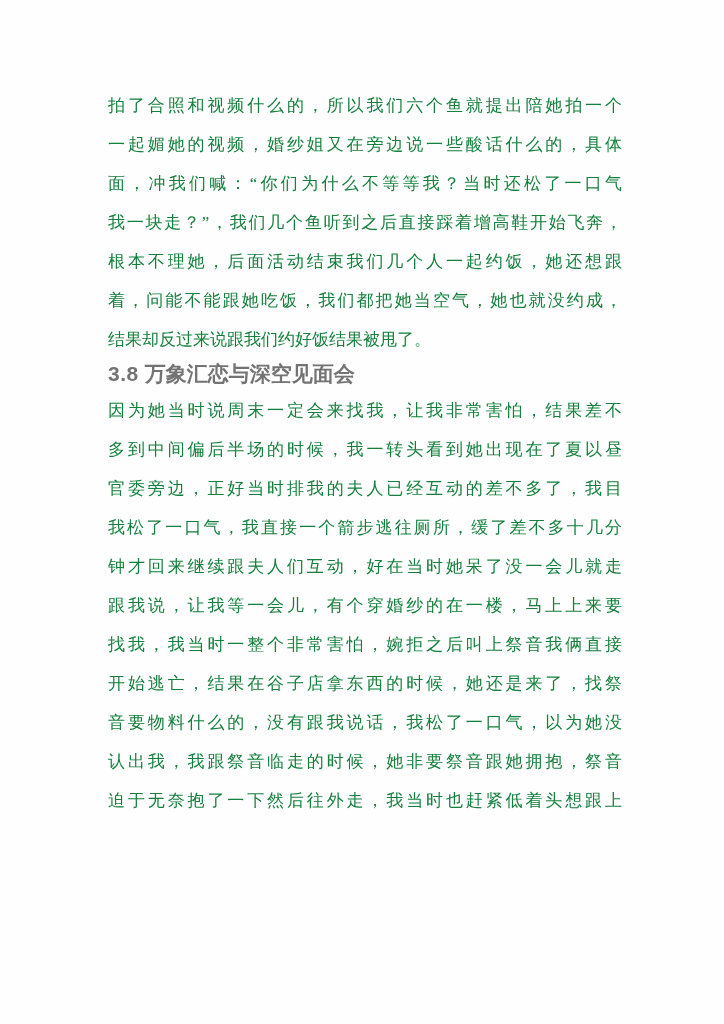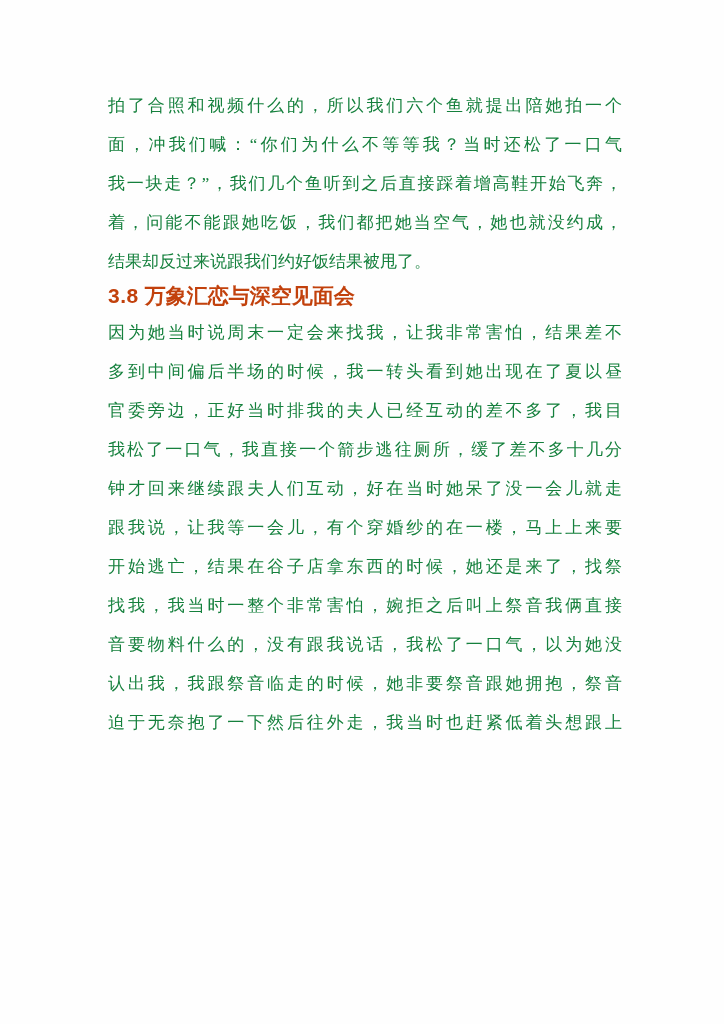--- a/index.html
+++ b/index.html
@@ -41,54 +41,56 @@
   .ln.para-end {
     text-align-last: left;
   }
   .heading {
     margin: 0 0 2px 0;
     line-height: 30px;
     height: 30px;
     font-family: "Liberation Sans", sans-serif;
     font-weight: bold;
     font-size: 21px;
-    color: #c2410c;
+    color: #737373;
     white-space: nowrap;
   }
   .heading .num {
     margin-right: 6px;
     letter-spacing: 0.5px;
   }
 </style>
 </head>
 <body>
 
 <div class="page">
   <div class="content">
 
     <div>
       <div class="ln">拍了合照和视频什么的，所以我们六个鱼就提出陪她拍一个</div>
+      <div class="ln">一起媚她的视频，婚纱姐又在旁边说一些酸话什么的，具体</div>
       <div class="ln">面，冲我们喊：“你们为什么不等等我？当时还松了一口气</div>
       <div class="ln">我一块走？”，我们几个鱼听到之后直接踩着增高鞋开始飞奔，</div>
+      <div class="ln">根本不理她，后面活动结束我们几个人一起约饭，她还想跟</div>
       <div class="ln">着，问能不能跟她吃饭，我们都把她当空气，她也就没约成，</div>
       <div class="ln para-end">结果却反过来说跟我们约好饭结果被甩了。</div>
     </div>
 
     <div class="heading">
       <span class="num">3.8</span><span>万象汇恋与深空见面会</span>
     </div>
 
     <div>
       <div class="ln">因为她当时说周末一定会来找我，让我非常害怕，结果差不</div>
       <div class="ln">多到中间偏后半场的时候，我一转头看到她出现在了夏以昼</div>
       <div class="ln">官委旁边，正好当时排我的夫人已经互动的差不多了，我目</div>
       <div class="ln">我松了一口气，我直接一个箭步逃往厕所，缓了差不多十几分</div>
       <div class="ln">钟才回来继续跟夫人们互动，好在当时她呆了没一会儿就走</div>
       <div class="ln">跟我说，让我等一会儿，有个穿婚纱的在一楼，马上上来要</div>
+      <div class="ln">找我，我当时一整个非常害怕，婉拒之后叫上祭音我俩直接</div>
       <div class="ln">开始逃亡，结果在谷子店拿东西的时候，她还是来了，找祭</div>
-      <div class="ln">找我，我当时一整个非常害怕，婉拒之后叫上祭音我俩直接</div>
       <div class="ln">音要物料什么的，没有跟我说话，我松了一口气，以为她没</div>
       <div class="ln">认出我，我跟祭音临走的时候，她非要祭音跟她拥抱，祭音</div>
       <div class="ln">迫于无奈抱了一下然后往外走，我当时也赶紧低着头想跟上</div>
     </div>
 
   </div>
 </div>
 
 </body></html>

